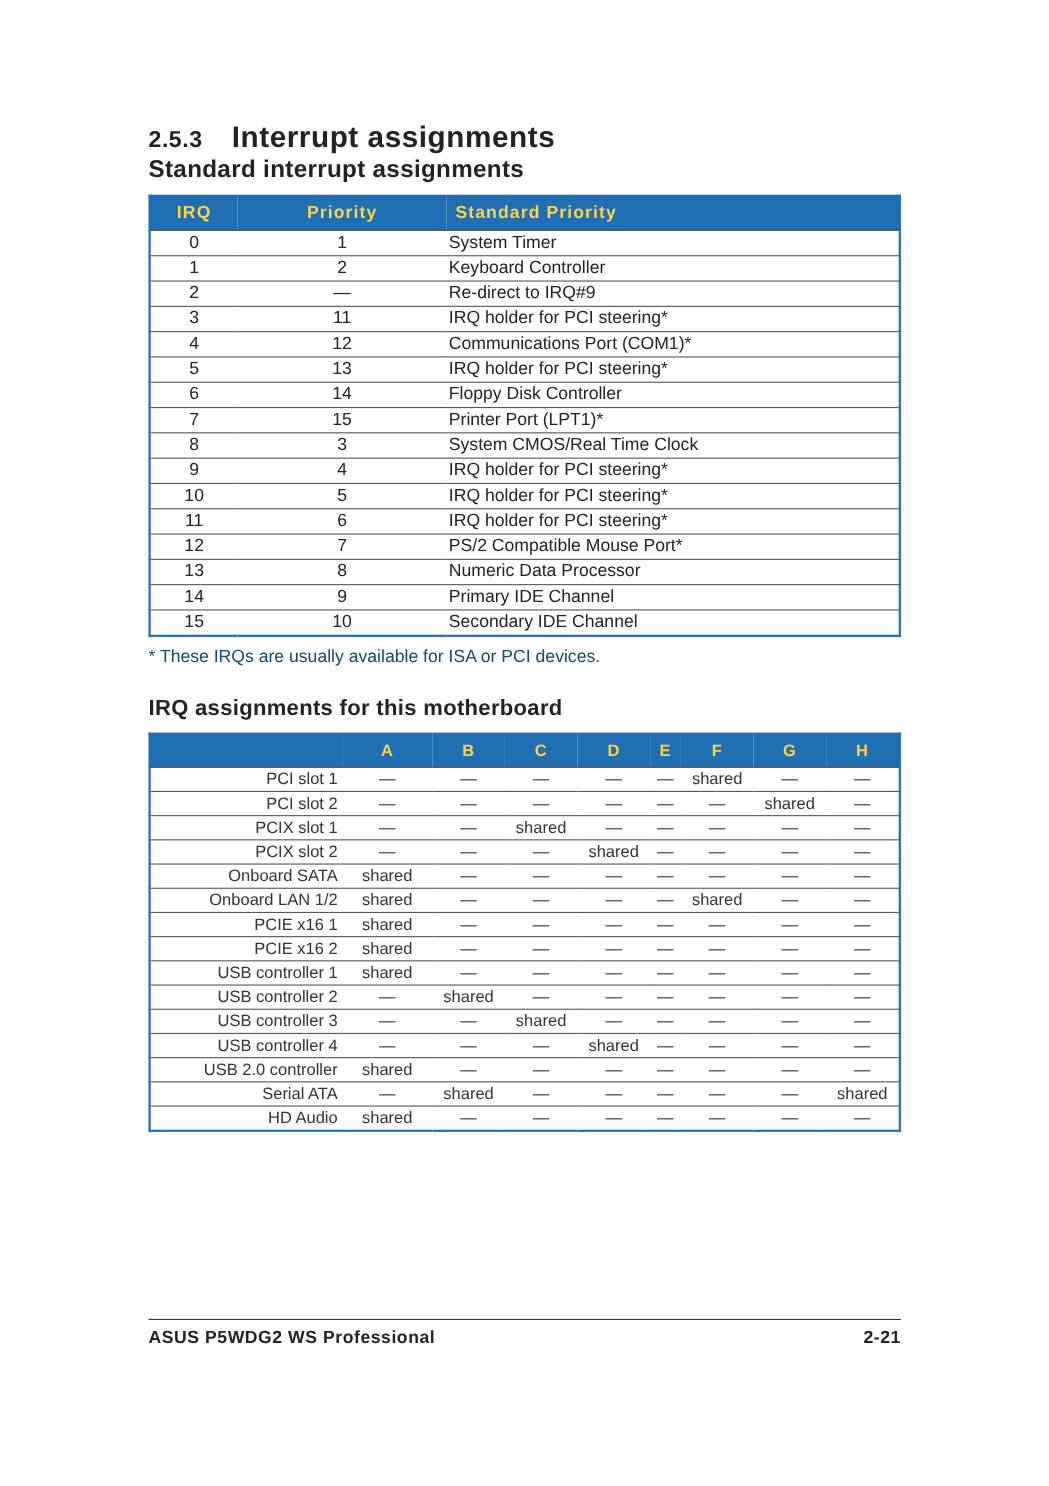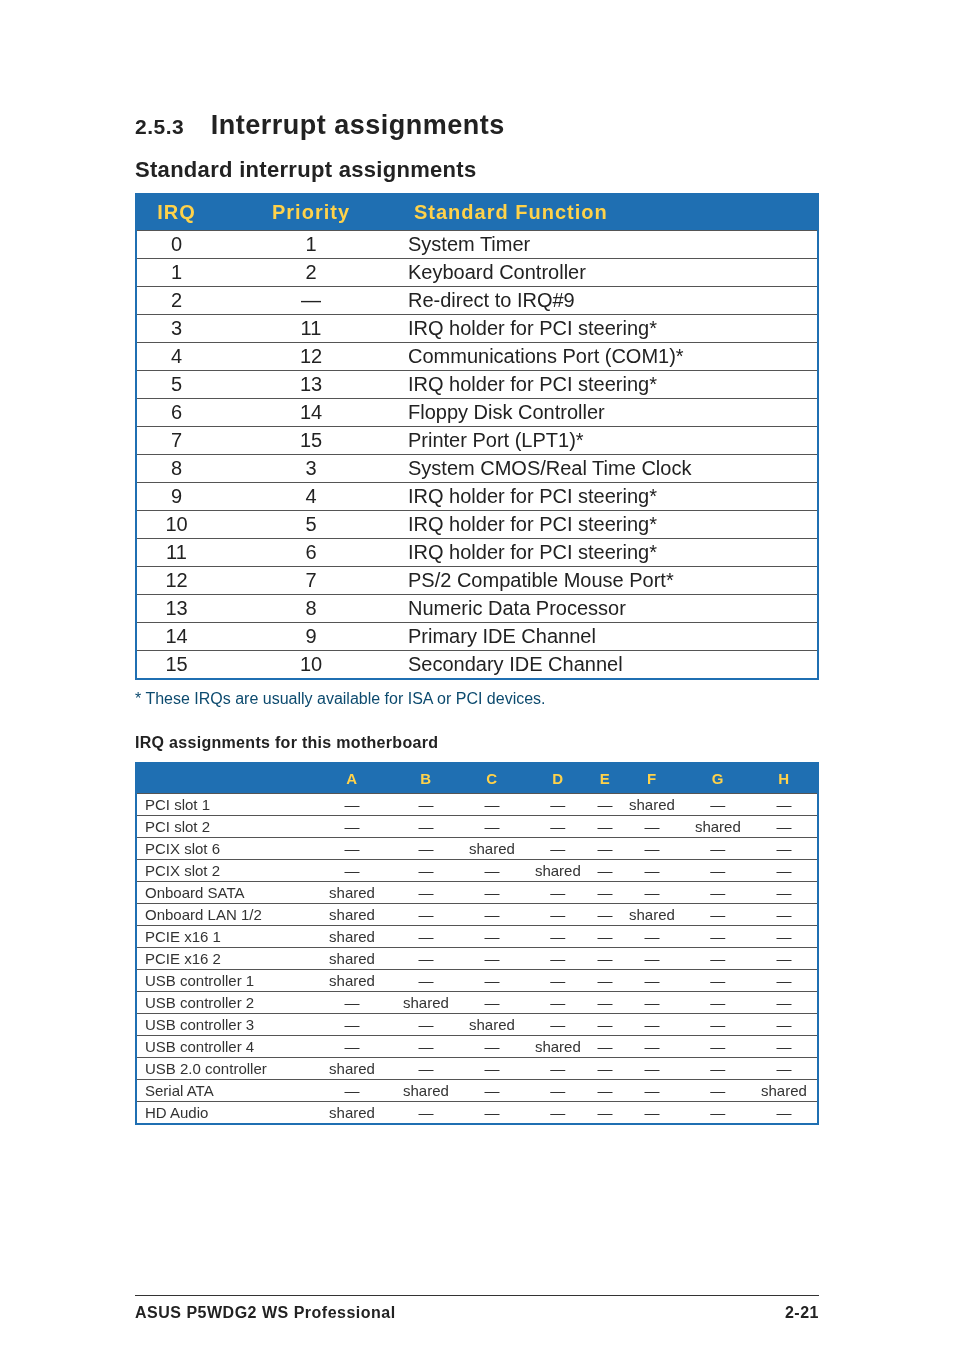--- a/index.html
+++ b/index.html
@@ -21,38 +21,38 @@
   }
   .h-title {
     font-size: 27px;
     font-weight: 700;
     margin-left: 22px;
     letter-spacing: 0.5px;
   }
   .h2-title {
     font-size: 22px;
     font-weight: 700;
-    margin-top: 16px;
+    margin-top: 0;
     margin-bottom: 10px;
     letter-spacing: 0.3px;
   }
   .sub-title {
-    font-size: 16px;
+    font-size: 20px;
     font-weight: 700;
     margin-top: 26px;
     margin-bottom: 10px;
     letter-spacing: 0.3px;
   }
 
   
   .tbl1 {
     width: 100%;
     border: 2px solid #1f6fb2;
     border-collapse: collapse;
-    font-size: 20px;
+    font-size: 16px;
   }
   .tbl1 thead th {
     background: #1f6fb2;
     color: #ffd24a;
     font-weight: 700;
     text-align: center;
     padding: 6px 8px;
     letter-spacing: 1px;
   }
   .tbl1 tbody td {
@@ -87,21 +87,21 @@
     width: 175px;
   }
   .tbl2 thead th.col-a { width: 82px; }
   .tbl2 tbody td {
     border-top: 1px solid #555;
     padding: 2px 4px;
     text-align: center;
     color: #333;
   }
   .tbl2 tbody td:first-child {
-    text-align: left;
+    text-align: right;
     padding-left: 8px;
   }
 
   .note {
     font-size: 16px;
     margin-top: 10px;
     color: #0c4a6e;
   }
 
   .footer {
@@ -126,21 +126,21 @@
     <span class="h-title">Interrupt assignments</span>
   </div>
 
   <div class="h2-title">Standard interrupt assignments</div>
 
   <table class="tbl1">
     <thead>
       <tr>
         <th>IRQ</th>
         <th>Priority</th>
-        <th style="text-align:left;">Standard Function</th>
+        <th style="text-align:left;">Standard Priority</th>
       </tr>
     </thead>
     <tbody id="tbl1-body">
         <tr>
           <td>0</td>
           <td>1</td>
           <td class="func">System Timer</td>
         </tr>
         <tr>
           <td>1</td>
@@ -255,21 +255,21 @@
           <td>—</td>
           <td>—</td>
           <td>—</td>
           <td>—</td>
           <td>—</td>
           <td>—</td>
           <td>shared</td>
           <td>—</td>
         </tr>
         <tr>
-          <td>PCIX slot 6</td>
+          <td>PCIX slot 1</td>
           <td>—</td>
           <td>—</td>
           <td>shared</td>
           <td>—</td>
           <td>—</td>
           <td>—</td>
           <td>—</td>
           <td>—</td>
         </tr>
         <tr>

